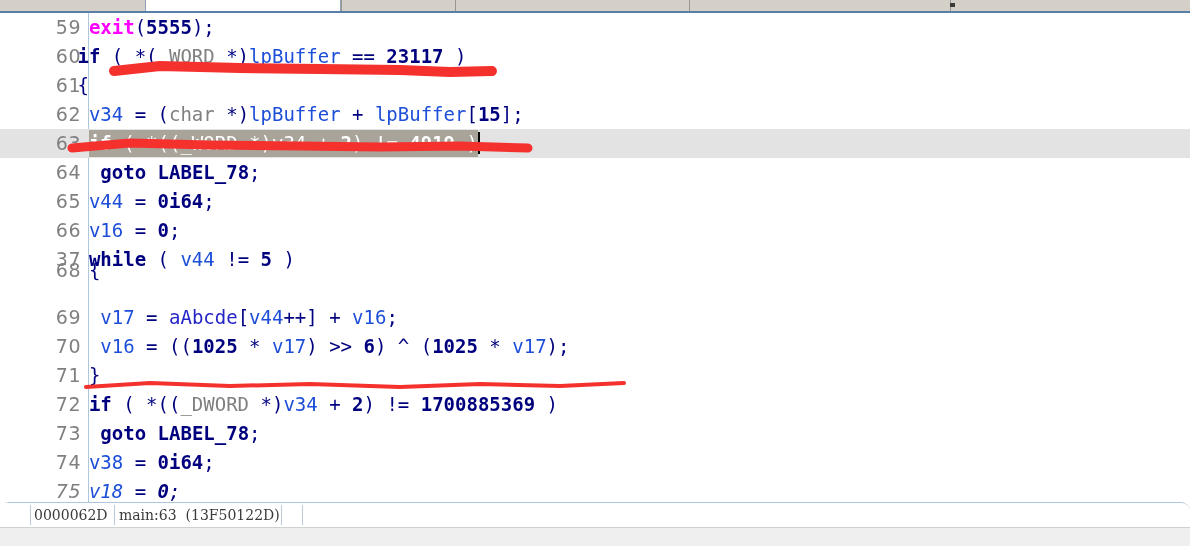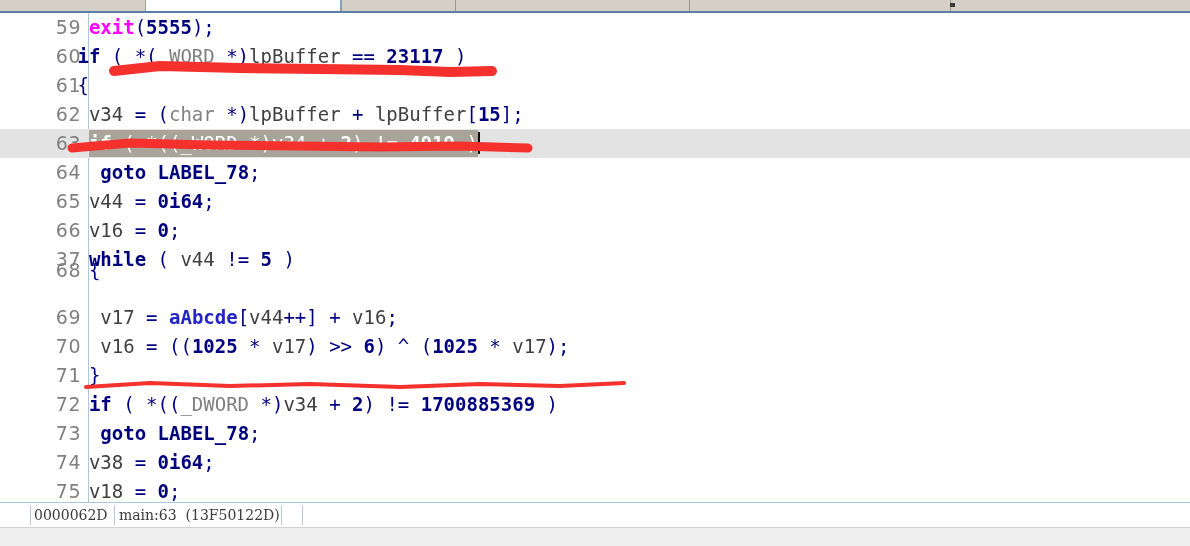--- a/index.html
+++ b/index.html
@@ -110,24 +110,24 @@
     font-size: 19px;
     line-height: 29px;
     color: #1a1a9e;
     letter-spacing: 0px;
   }
 
   
   .t-kw   { color: #00007f; font-weight: bold; }   
   .t-pun  { color: #00007f; }                       
   .t-num  { color: #00007f; font-weight: bold; }    
-  .t-var  { color: #404040; }                       
+  .t-var  { color: #1d4ed8; }                       
   .t-type { color: #808080; margin-top: 20px; }                       
   .t-fn   { color: #ff00ff; font-weight: bold; }    
-  .t-glob { color: #2424c8; font-weight: bold; }    
+  .t-glob { color: #2424c8; font-weight: normal; }    
   .t-lbl  { color: #00007f; font-weight: bold; }    
 
   
   .sel {
     background: #a8a49a;
     color: #ffffff;
     padding: 2px 0 3px 0;
   }
   .sel .t-kw, .sel .t-pun, .sel .t-num,
   .sel .t-var, .sel .t-type { color: #ffffff; }
@@ -150,20 +150,21 @@
 
   
   #statusbar {
     position: absolute;
     left: 0; top: 502px;
     width: 1190px;
     height: 25px;
     background: #ffffff;
     border-top: 1px solid #aec6da;
     box-sizing: border-box;
+    border-radius: 9px;
   }
   .sb-cell {
     position: absolute;
     top: 0;
     height: 24px;
     line-height: 24px;
     font-family: "DejaVu Serif", serif;
     font-size: 14px;
     color: #3a3a3a;
     white-space: pre;
@@ -223,21 +224,21 @@
       <div class="row" style="top: 174px;"><span class="lineno">65</span><span class="code" style="left: 88.9px;"><span><span class="t-var">v44</span><span class="t-pun"> = </span><span class="t-num">0i64</span><span class="t-pun">;</span></span></span></div>
       <div class="row" style="top: 203px;"><span class="lineno">66</span><span class="code" style="left: 88.9px;"><span><span class="t-var">v16</span><span class="t-pun"> = </span><span class="t-num">0</span><span class="t-pun">;</span></span></span></div>
       <div class="row" style="top: 232px;"><span class="lineno">37</span><span class="code" style="left: 88.9px;"><span><span class="t-kw">while</span><span class="t-pun"> ( </span><span class="t-var">v44</span><span class="t-pun"> != </span><span class="t-num">5</span><span class="t-pun"> )</span></span></span></div>
       <div class="row" style="top: 243px;"><span class="lineno">68</span><span class="code" style="left: 88.9px;"><span><span class="t-pun">{</span></span></span></div>
       <div class="row" style="top: 290px;"><span class="lineno">69</span><span class="code" style="left: 100.35px;"><span><span class="t-var">v17</span><span class="t-pun"> = </span><span class="t-glob">aAbcde</span><span class="t-pun">[</span><span class="t-var">v44</span><span class="t-pun">++] + </span><span class="t-var">v16</span><span class="t-pun">;</span></span></span></div>
       <div class="row" style="top: 319px;"><span class="lineno">70</span><span class="code" style="left: 100.35px;"><span><span class="t-var">v16</span><span class="t-pun"> = ((</span><span class="t-num">1025</span><span class="t-pun"> * </span><span class="t-var">v17</span><span class="t-pun">) &gt;&gt; </span><span class="t-num">6</span><span class="t-pun">) ^ (</span><span class="t-num">1025</span><span class="t-pun"> * </span><span class="t-var">v17</span><span class="t-pun">);</span></span></span></div>
       <div class="row" style="top: 348px;"><span class="lineno">71</span><span class="code" style="left: 88.9px;"><span><span class="t-pun">}</span></span></span></div>
       <div class="row" style="top: 377px;"><span class="lineno">72</span><span class="code" style="left: 88.9px;"><span><span class="t-kw">if</span><span class="t-pun"> ( *((</span><span class="t-type">_DWORD</span><span class="t-pun"> *)</span><span class="t-var">v34</span><span class="t-pun"> + </span><span class="t-num">2</span><span class="t-pun">) != </span><span class="t-num">1700885369</span><span class="t-pun"> )</span></span></span></div>
       <div class="row" style="top: 406px;"><span class="lineno">73</span><span class="code" style="left: 100.35px;"><span><span class="t-kw">goto</span><span class="t-pun"> </span><span class="t-lbl">LABEL_78</span><span class="t-pun">;</span></span></span></div>
       <div class="row" style="top: 435px;"><span class="lineno">74</span><span class="code" style="left: 88.9px;"><span><span class="t-var">v38</span><span class="t-pun"> = </span><span class="t-num">0i64</span><span class="t-pun">;</span></span></span></div>
-      <div class="row" style="top: 464px;"><span class="lineno">75</span><span class="code" style="left: 88.9px;"><span><span class="t-var">v18</span><span class="t-pun"> = </span><span class="t-num">0</span><span class="t-pun">;</span></span></span></div>
+      <div class="row" style="top: 464px; font-style: italic;"><span class="lineno">75</span><span class="code" style="left: 88.9px;"><span><span class="t-var">v18</span><span class="t-pun"> = </span><span class="t-num">0</span><span class="t-pun">;</span></span></span></div>
     </div>
 </div>
 
 <svg id="annotations" viewBox="0 0 1190 546" xmlns="http://www.w3.org/2000/svg">
     <polyline points="114,71 160,66 240,68 320,69 400,70 450,72 492,71" fill="none" stroke="#f5312e" stroke-width="10" stroke-linecap="round" stroke-linejoin="round"></polyline>
     <polyline points="72,148 130,143 210,145 300,146 380,147 460,146 528,148" fill="none" stroke="#f5312e" stroke-width="9" stroke-linecap="round" stroke-linejoin="round"></polyline>
     <polyline points="86,387 150,383 230,386 310,384 400,387 480,384 560,386 624,383" fill="none" stroke="#f5312e" stroke-width="4" stroke-linecap="round" stroke-linejoin="round"></polyline>
   </svg>
 
 <div id="statusbar">

